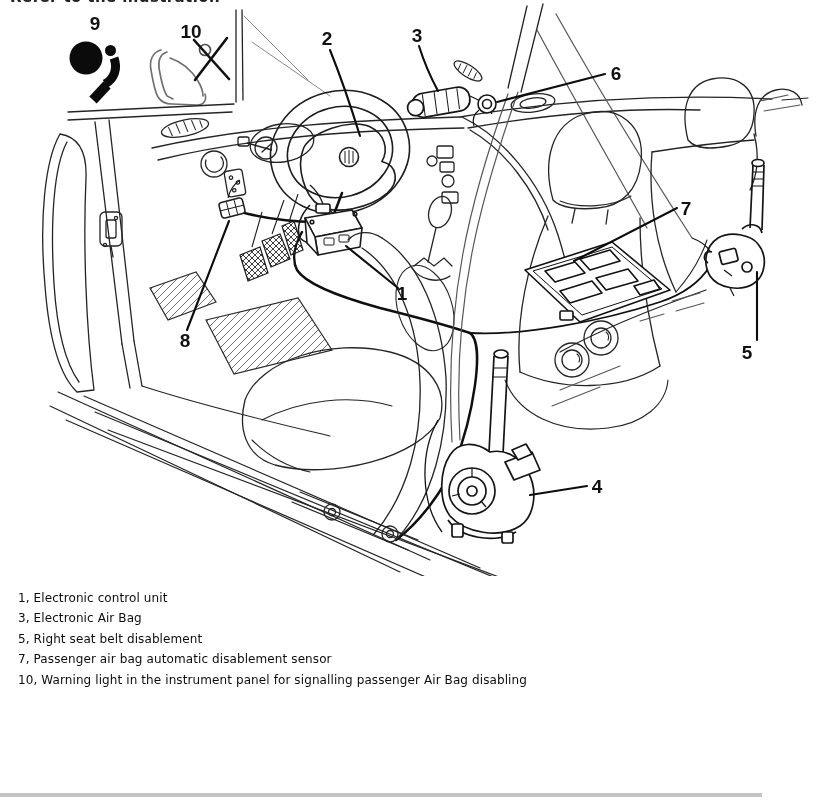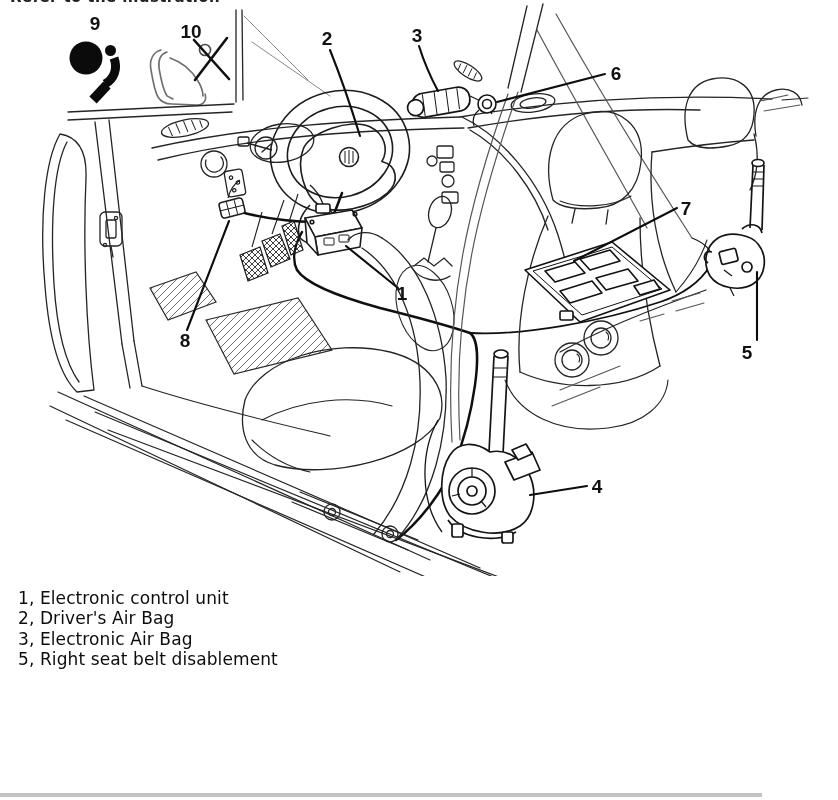--- a/index.html
+++ b/index.html
@@ -4,21 +4,21 @@
 <style>
   html,body{margin:0;padding:0;background:#fff;}
   #stage{position:relative;width:838px;height:800px;background:#fff;overflow:hidden;
          font-family:"DejaVu Sans","Liberation Sans",sans-serif;}
   #clip-top{position:absolute;top:0;left:0;width:400px;height:7px;overflow:hidden;}
   #clip-top .t{position:relative;top:-12px;left:10px;font-size:15px;font-weight:bold;
                letter-spacing:.4px;color:#222;white-space:nowrap;}
   #art{position:absolute;top:0;left:0;}
   .co{font-family:"Liberation Sans","DejaVu Sans",sans-serif;font-size:19px;font-weight:bold;fill:#111;}
   #legend{position:absolute;left:18px;top:588px;width:810px;color:#0d0d0d;
-          font-size:17px;line-height:20.45px;letter-spacing:.1px;}
+          font-size:12px;line-height:20.45px;letter-spacing:.1px;}
   #bottom-bar{position:absolute;left:0;top:793px;width:762px;height:4px;background:#c3c3c3;}
   svg *{vector-effect:non-scaling-stroke;}
 </style>
 </head>
 <body>
 
 <div id="stage">
 
   <div id="clip-top">
     <div class="t">Refer to the illustration</div>
@@ -312,19 +312,20 @@
       <text class="co" x="616" y="80">6</text>
       <text class="co" x="686" y="215">7</text>
       <text class="co" x="185" y="347">8</text>
       <text class="co" x="95" y="30">9</text>
       <text class="co" x="191" y="38">10</text>
     </g>
   </svg>
 
   <div id="legend">
     <div class="lg">1, Electronic control unit</div>
-    <div class="lg">2, Driver's Air Bag</div>
     <div class="lg">3, Electronic Air Bag</div>
     <div class="lg">5, Right seat belt disablement</div>
+    <div class="lg">7, Passenger air bag automatic disablement sensor</div>
+    <div class="lg">10, Warning light in the instrument panel for signalling passenger Air Bag disabling</div>
   </div>
 
   <div id="bottom-bar"></div>
 </div>
 
 </body></html>

